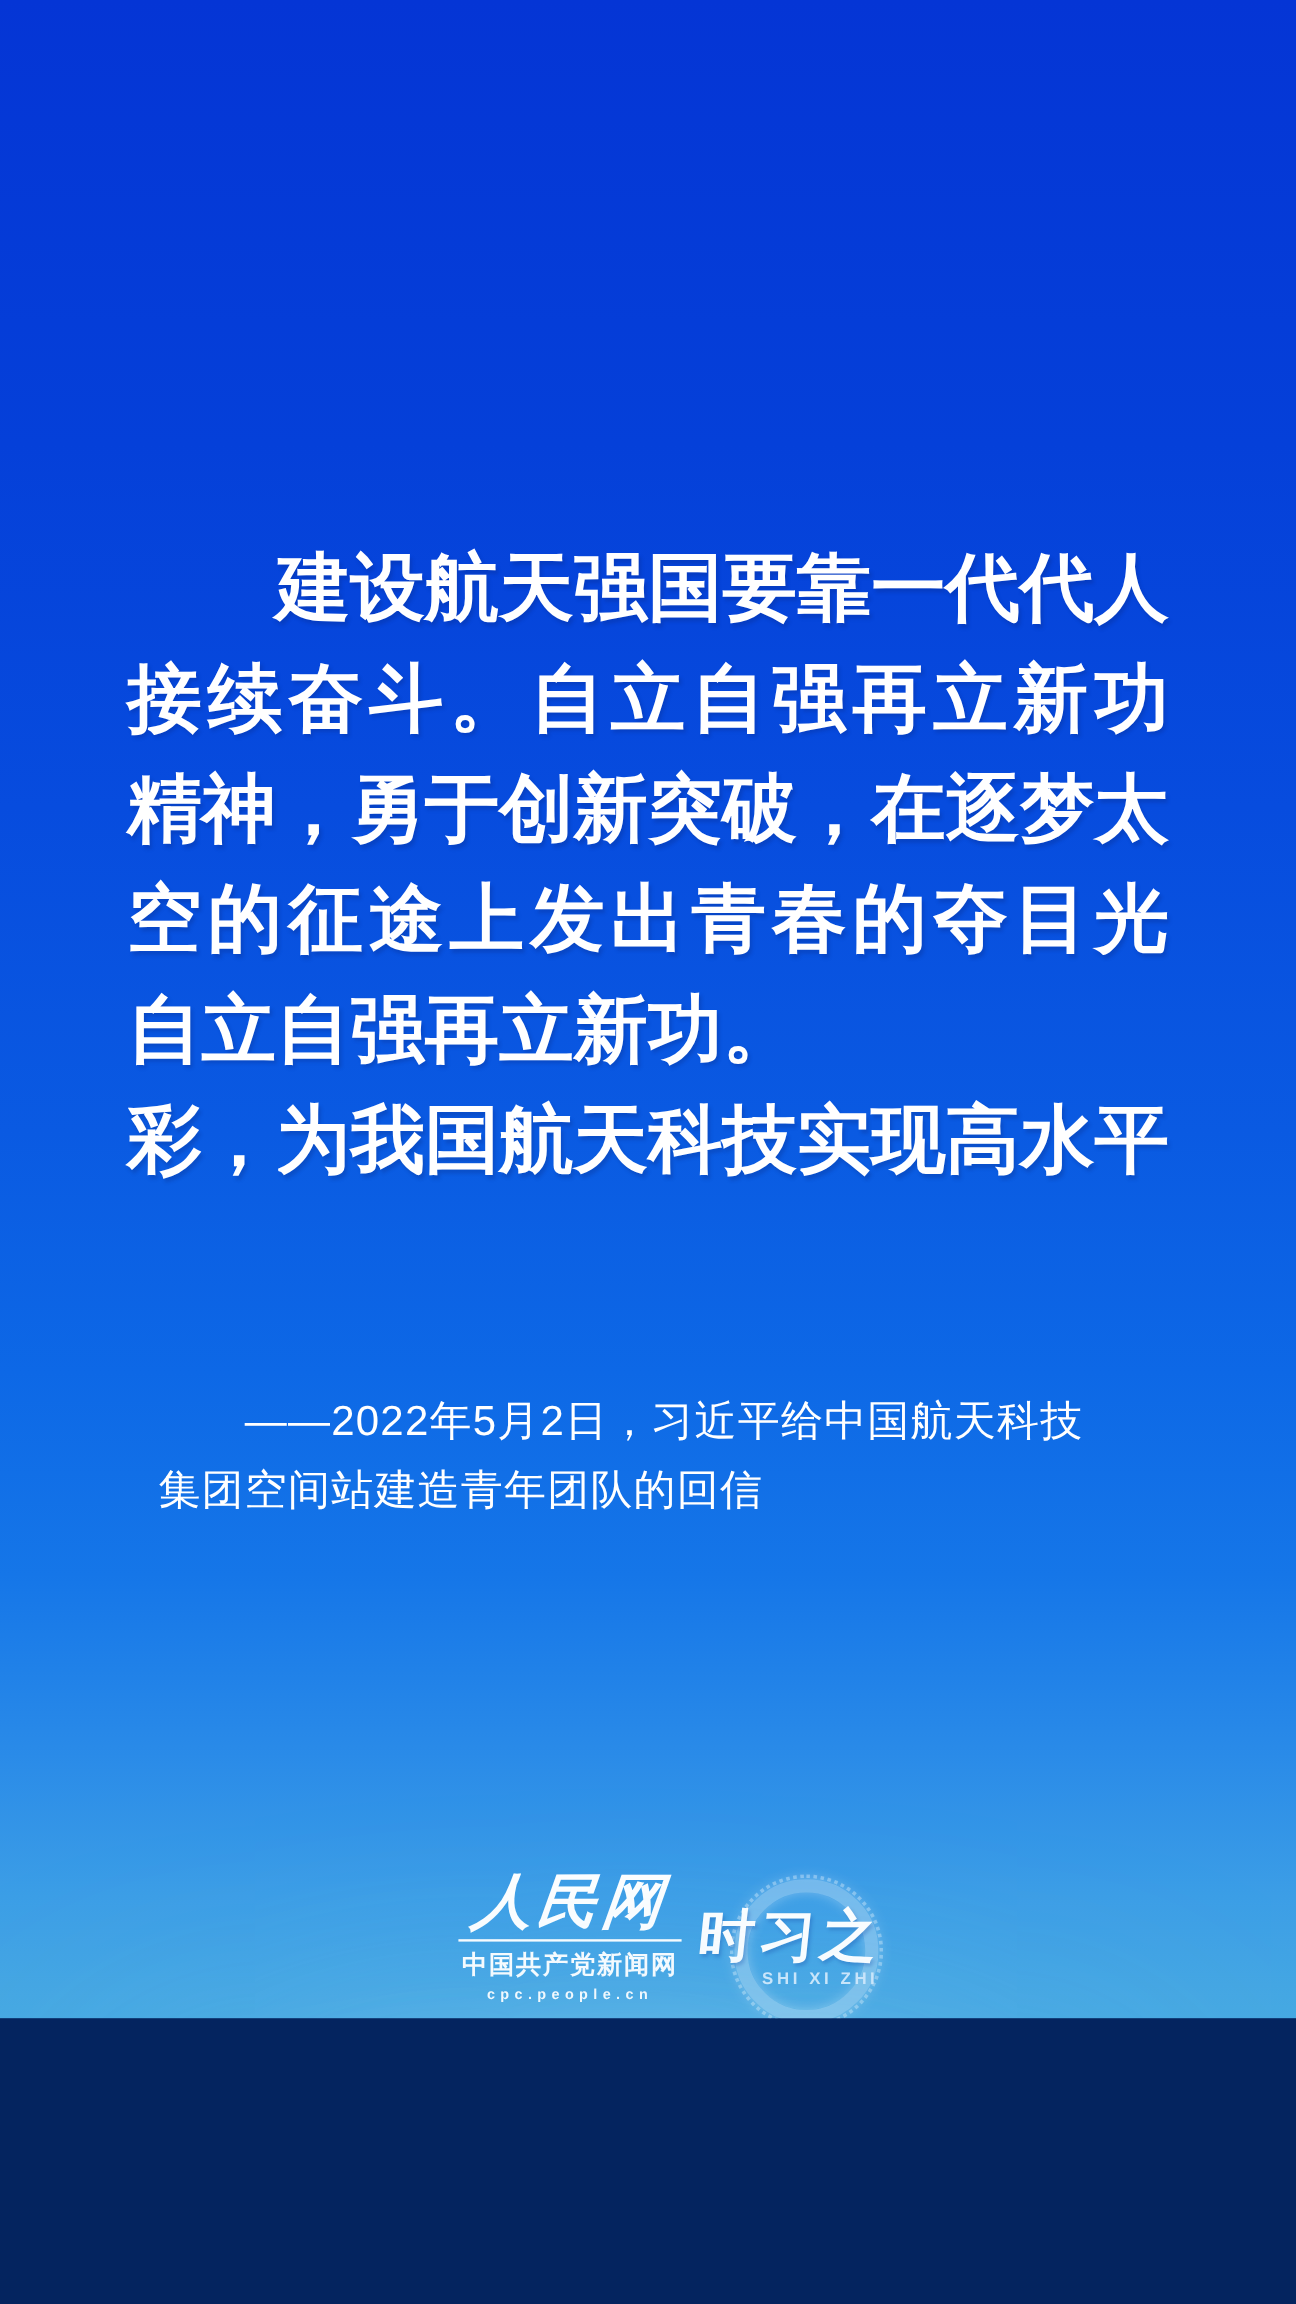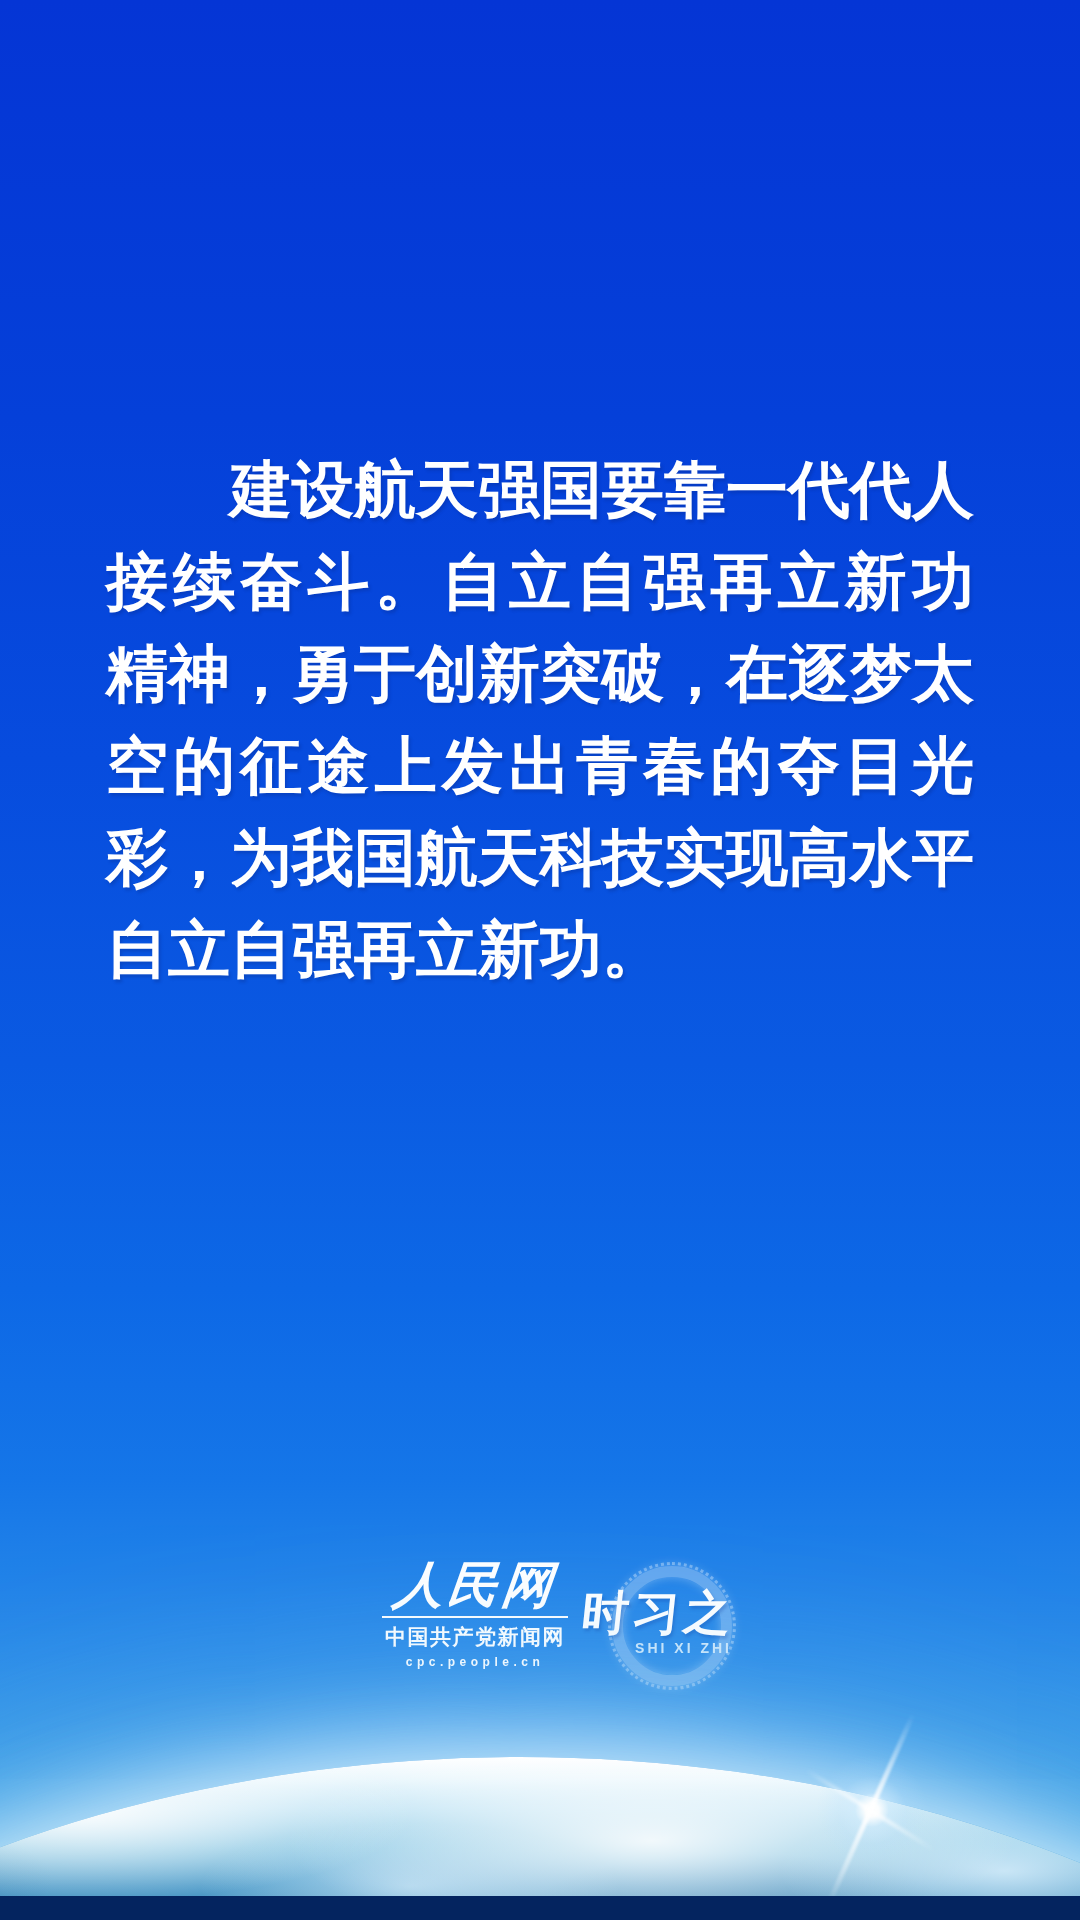--- a/index.html
+++ b/index.html
@@ -1,17 +1,17 @@
 <!DOCTYPE html>
 <html><head>
 <meta charset="utf-8">
 <style>
   html,body{margin:0;padding:0;background:#04245f;}
   .canvas{
-    position:relative;width:1080px;height:1896px;overflow:hidden;
+    position:relative;width:1080px;height:1682px;overflow:hidden;
     background:linear-gradient(180deg,
       #0535d5 0%, #0540d9 22%, #074cde 40%, #0a5ae2 56%,
       #0d68e6 68%, #1576e8 78%, #2a8be8 87%, #3c9ee6 94%, #47a9e2 100%);
     font-family:"Liberation Sans","DejaVu Sans",sans-serif;
   }
 
   
   .quote{
     position:absolute;left:106px;top:444px;width:868px;color:#ffffff;
     font-family:"DejaVu Serif","Liberation Serif",serif;font-weight:700;
@@ -78,24 +78,28 @@
 </head>
 <body>
 
 <div class="canvas">
 
   <main class="quote">
     <p class="qline first">建设航天强国要靠一代代人</p>
     <p class="qline">接续奋斗。自立自强再立新功</p>
     <p class="qline">精神，勇于创新突破，在逐梦太</p>
     <p class="qline">空的征途上发出青春的夺目光</p>
+    <p class="qline last">自立自强再立新功。</p>
     <p class="qline">彩，为我国航天科技实现高水平</p>
-    <p class="qline last">自立自强再立新功。</p>
   </main>
 
+  <div class="attribution">
+    <p class="aline first">——2022年5月2日，习近平给中国航天科技</p>
+    <p class="aline">集团空间站建造青年团队的回信</p>
+  </div>
 
   <footer>
     <div class="logo-people">
       <div class="pd-script">人民网</div>
       <div class="pd-rule"></div>
       <div class="pd-sub">中国共产党新闻网</div>
       <div class="pd-url">cpc.people.cn</div>
     </div>
 
     <div class="logo-sxz">

